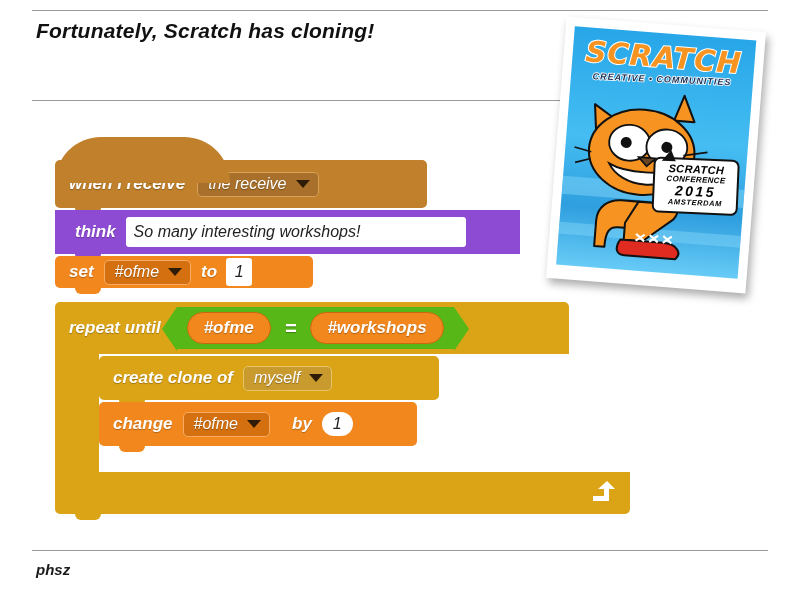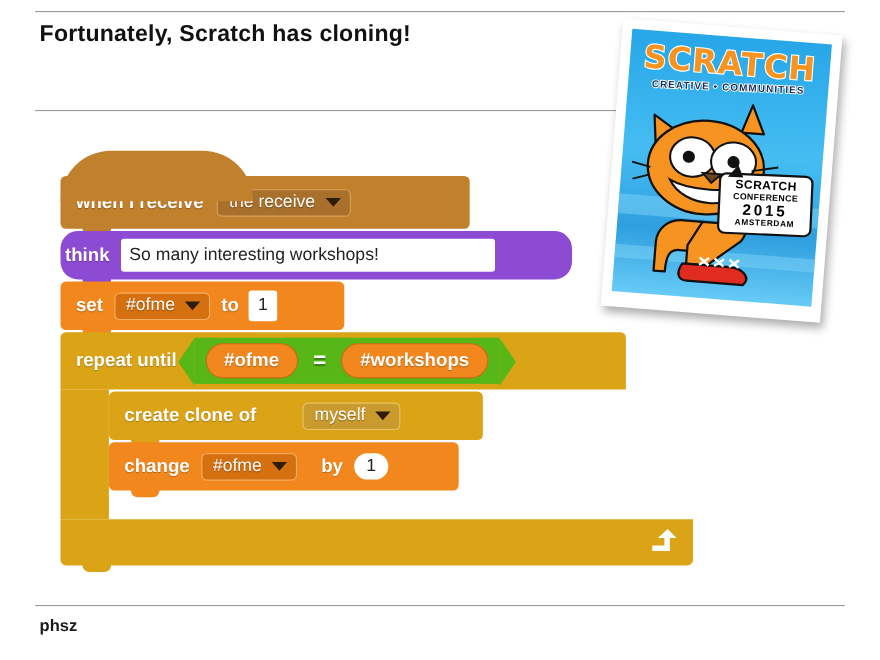--- a/index.html
+++ b/index.html
@@ -1,20 +1,20 @@
 <!DOCTYPE html>
 <html><head>
 <meta charset="utf-8">
 <style>
   html,body{margin:0;padding:0;}
   body{
     width:800px;height:600px;background:#ffffff;overflow:hidden;
     font-family:"Liberation Sans", sans-serif;position:relative;
   }
-  .slide{position:absolute;inset:0;}
+  .slide{position:absolute;inset:0;font-style:italic;}
 
   
   .rule{position:absolute;height:1px;background:#9a9a9a;}
   .rule-top{left:32px;top:10px;width:736px;}
   .rule-under-title{left:32px;top:100px;width:728px;}
   .rule-footer{left:32px;top:550px;width:736px;}
 
   
   .title{
     position:absolute;left:36px;top:19px;
@@ -77,26 +77,26 @@
   
   
   #hat{left:0;top:0;width:372px;height:48px;background:#c0802c;border-radius:5px 5px 5px 5px;
        padding-left:14px;gap:12px;}
   #hat-dome{position:absolute;left:0;top:-23px;width:175px;height:46px;background:#c0802c;
        border-radius:90px 90px 0 0;}
   #hat .dd{background:#a8702a;border:1px solid #d8a258;}
   #hat .bump{background:#c0802c;}
 
   
-  #think{left:0;top:50px;width:465px;height:44px;background:#8d4bd4;border-radius:16px;padding-left:4px;}
+  #think{left:0;top:50px;width:465px;height:44px;background:#8d4bd4;border-radius:0;padding-left:20px;}
   #think .bump{background:#8d4bd4;}
   #think .txtin{width:340px;height:30px;margin-left:10px;}
 
   
-  #setblk{left:0;top:96px;width:258px;height:44px;background:#f2881d;border-radius:5px;padding-left:14px;}
+  #setblk{left:0;top:96px;width:258px;height:32px;background:#f2881d;border-radius:5px;padding-left:14px;}
   #setblk .bump{background:#f2881d;}
   #setblk .dd{background:#d4700f;border:1px solid #f6ad63;margin-left:10px;}
   #setblk .txtin{width:26px;height:28px;justify-content:center;margin-left:9px;}
 
   
   #repeat{left:0;top:142px;width:514px;height:52px;background:#dba417;border-radius:5px 5px 0 0;padding-left:14px;}
   #repeat-arm{position:absolute;left:0;top:194px;width:44px;height:118px;background:#dba417;}
   #repeat-foot{position:absolute;left:0;top:312px;width:575px;height:42px;background:#dba417;border-radius:0 0 5px 5px;}
   #repeat-foot .bump{background:#dba417;left:20px;}
   .hexwrap{margin-left:16px;display:inline-flex;}
@@ -106,21 +106,21 @@
   }
   .hex:before,.hex:after{
     content:"";position:absolute;top:0;width:0;height:0;
     border-top:22px solid transparent;border-bottom:22px solid transparent;
   }
   .hex:before{left:-15px;border-right:15px solid #57b717;}
   .hex:after{right:-15px;border-left:15px solid #57b717;}
   .eq{font-size:20px;font-weight:bold;color:#fff;text-shadow:0 1px 1px rgba(0,0,0,.3);}
 
   
-  #clone{left:44px;top:196px;width:340px;height:44px;background:#dba417;border-radius:5px;padding-left:14px;gap:32px;}
+  #clone{left:44px;top:196px;width:340px;height:44px;background:#dba417;border-radius:5px;padding-left:14px;}
   #clone .bump{background:#dba417;}
   #clone .dd{background:#c99a2e;border:1px solid #e7c468;margin-left:10px;}
 
   
   #change{left:44px;top:242px;width:318px;height:44px;background:#f2881d;border-radius:5px;padding-left:14px;}
   #change .bump{background:#f2881d;}
   #change .dd{background:#d4700f;border:1px solid #f6ad63;margin-left:10px;}
   #change .numin{margin-left:10px;}
 
   .looparrow{position:absolute;right:14px;top:8px;width:26px;height:26px;}

